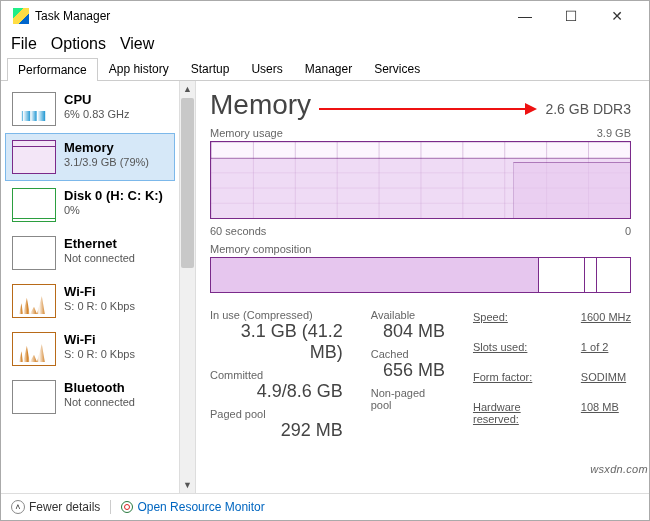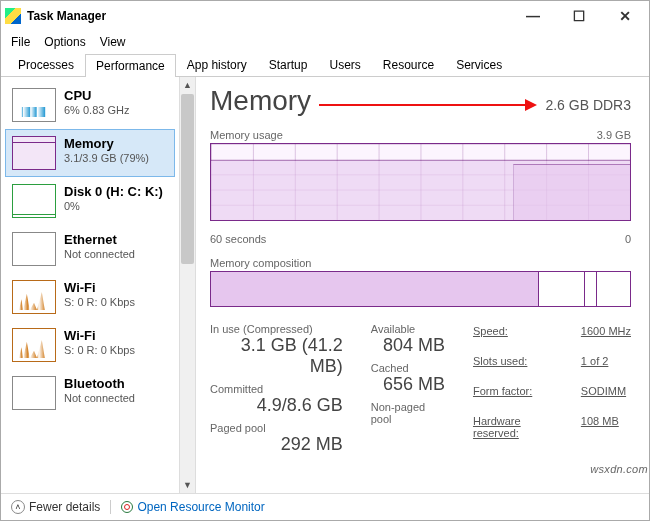--- a/index.html
+++ b/index.html
@@ -1,23 +1,23 @@
 <!DOCTYPE html>
 <html><head>
   <meta charset="utf-8">
   <style>
     * { box-sizing: border-box; font-family: "Segoe UI", sans-serif; }
     body { margin: 0; background: #fff; font-size: 12px; color: #000; }
     .window { width: 650px; height: 521px; border: 1px solid #aaa; display: flex; flex-direction: column; }
-    .titlebar { height: 30px; display: flex; align-items: center; padding: 0 4px; font-weight: bold; }
+    .titlebar { height: 30px; display: flex; align-items: center; padding: 0 12px; }
     .title-icon { width: 16px; height: 16px; background: linear-gradient(135deg,#2e8 0%,#2e8 33%,#fd4 33%,#fd4 66%,#06c 66%); margin-right: 6px; }
     .title-text { flex: 1; font-size: 12px; }
     .win-btns { display: flex; gap: 18px; padding-right: 6px; }
     .win-btn { width: 28px; text-align: center; font-size: 14px; color: #333; cursor: pointer; }
-    .menubar { display: flex; gap: 14px; padding: 4px 10px; font-size: 12px; }
+    .menubar { display: flex; gap: 14px; padding: 4px 10px; font-size: 16px; }
     .menuitem { cursor: pointer; }
     .tabs { display: flex; border-bottom: 1px solid #ccc; padding: 0 6px; font-size: 12px; }
     .tab { padding: 4px 10px; border: 1px solid transparent; border-bottom: none; cursor: pointer; }
     .tab.active { border-color: #ccc; background: #fff; position: relative; top: 1px; text-align: center; }
     .content { flex: 1; display: flex; min-height: 0; }
     .sidebar-wrap { width: 195px; border-right: 1px solid #ddd; display: flex; position: relative; }
     .sidebar { flex: 1; overflow: hidden; padding: 4px; }
     .side-item { display: flex; gap: 8px; padding: 6px 6px; border: 1px solid transparent; cursor: pointer; }
     .side-item.selected { background: #d6e8f8; border: 1px solid #7cb8ea; }
     .thumb { width: 44px; height: 34px; border: 1px solid #888; background: #fff; position: relative; overflow: hidden; }
@@ -33,21 +33,21 @@
     .scrollbar { width: 16px; background:#f0f0f0; border-left:1px solid #ddd; display:flex; flex-direction:column; }
     .scroll-btn{height:16px;text-align:center;font-size:9px;color:#555;line-height:16px;cursor:pointer;}
     .scroll-thumb{flex:0 0 170px;background:#c8c8c8;margin:1px;border-radius:2px;cursor:pointer;}
     .main { flex:1; padding: 8px 18px 4px 14px; overflow:hidden; }
     .header-row { display:flex; align-items:baseline; justify-content:space-between; margin-bottom:6px;}
     .header-row h1{font-size:28px;font-weight:400;margin:0;color:#444;}
     .spec{font-size:14px;color:#555;}
     .arrow{position:relative;flex:1;height:12px;margin:0 8px;}
     .arrow-line{position:absolute;top:6px;left:0;right:12px;height:2px;background:#e11;}
     .arrow-head{position:absolute;right:0;top:1px;width:0;height:0;border-left:12px solid #e11;border-top:6px solid transparent;border-bottom:6px solid transparent;}
-    .sect-label{display:flex;justify-content:space-between;font-size:11px;color:#666;margin-top:12px;}
+    .sect-label{display:flex;justify-content:space-between;font-size:11px;color:#666;margin-top:6px;}
     .chart-usage{height:78px;border:1px solid #7a2a8a;background:#fcf5fe;position:relative;margin-top:2px;}
     .chart-fill{position:absolute;left:0;right:0;bottom:0;height:60px;background:linear-gradient(#e6c6ee,#e6c6ee);opacity:.55;border-top:1px solid #7a2a8a;}
     .chart-step{position:absolute;right:0;width:28%;bottom:0;height:56px;background:#e6c6ee;opacity:.55;border-top:1px solid #7a2a8a;border-left:1px solid #b88ac4;}
     .grid-v{position:absolute;inset:0;background-image:linear-gradient(to right,rgba(122,42,138,.25) 1px,transparent 1px);background-size:10% 100%;}
     .grid-h{position:absolute;inset:0;background-image:linear-gradient(to bottom,rgba(122,42,138,.18) 1px,transparent 1px);background-size:100% 20%;}
     .chart-comp{height:36px;border:1px solid #7a2a8a;margin-top:2px;display:flex;}
     .comp-a{flex:0 0 78%;background:#e6c6ee;}
     .comp-b{flex:0 0 11%;border-left:1px solid #7a2a8a;}
     .comp-c{flex:0 0 3%;border-left:1px solid #7a2a8a;}
     .comp-d{flex:1;border-left:1px solid #7a2a8a;}
@@ -78,26 +78,25 @@
     </div>
   </div>
 
   <div class="menubar">
     <span class="menuitem">File</span>
     <span class="menuitem">Options</span>
     <span class="menuitem">View</span>
   </div>
 
   <div class="tabs">
-    <div class="tab">Processes</div>
     <div class="tab active">Performance</div>
     <div class="tab">App history</div>
     <div class="tab">Startup</div>
     <div class="tab">Users</div>
-    <div class="tab">Resource</div>
+    <div class="tab">Manager</div>
     <div class="tab">Services</div>
   </div>
 
   <div class="content">
     <div class="sidebar-wrap">
       <div class="sidebar">
         <div class="side-item">
           <div class="thumb thumb-cpu"></div>
           <div class="side-label"><b>CPU</b><span class="side-sub">6%  0.83 GHz</span></div>
         </div>

